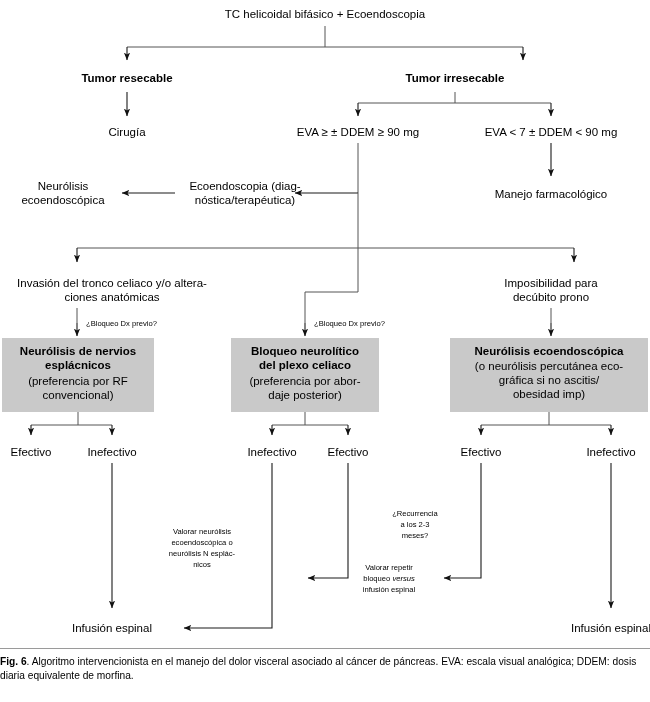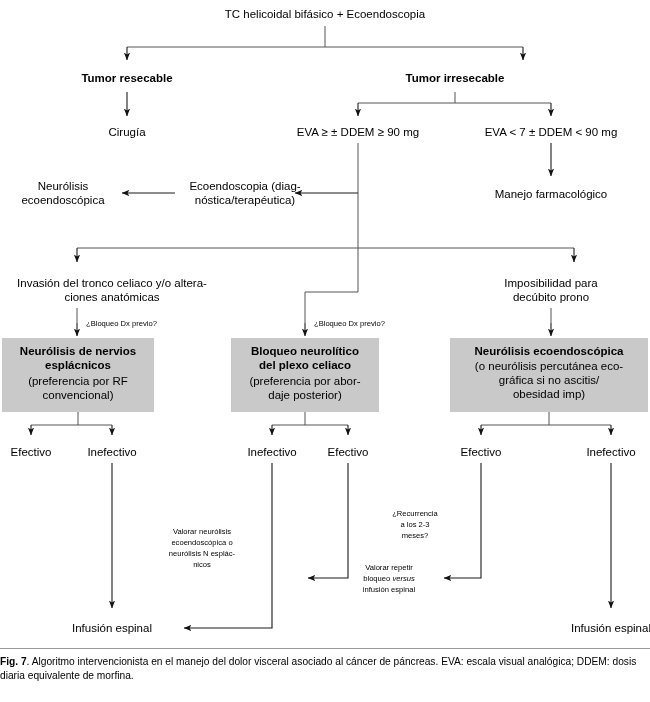--- a/index.html
+++ b/index.html
@@ -165,16 +165,16 @@
 
     <path class="ln" d="M481,463 L481,578 L444,578" marker-end="url(#arr)"></path>
 
     <path class="ln" d="M611,463 L611,608" marker-end="url(#arr)"></path>
 
     <text class="node-text" x="112" y="632" text-anchor="middle">Infusión espinal</text>
     <text class="node-text" x="611" y="632" text-anchor="middle">Infusión espinal</text>
   </svg>
 
   <div class="caption">
-    <b>Fig. 7</b><span>. Algoritmo intervencionista en el manejo del dolor visceral asociado al cáncer de páncreas. EVA: escala visual analógica; DDEM: dosis diaria equivalente de morfina.</span>
+    <b>Fig. 6</b><span>. Algoritmo intervencionista en el manejo del dolor visceral asociado al cáncer de páncreas. EVA: escala visual analógica; DDEM: dosis diaria equivalente de morfina.</span>
   </div>
 
 </div>
 
 </body></html>

